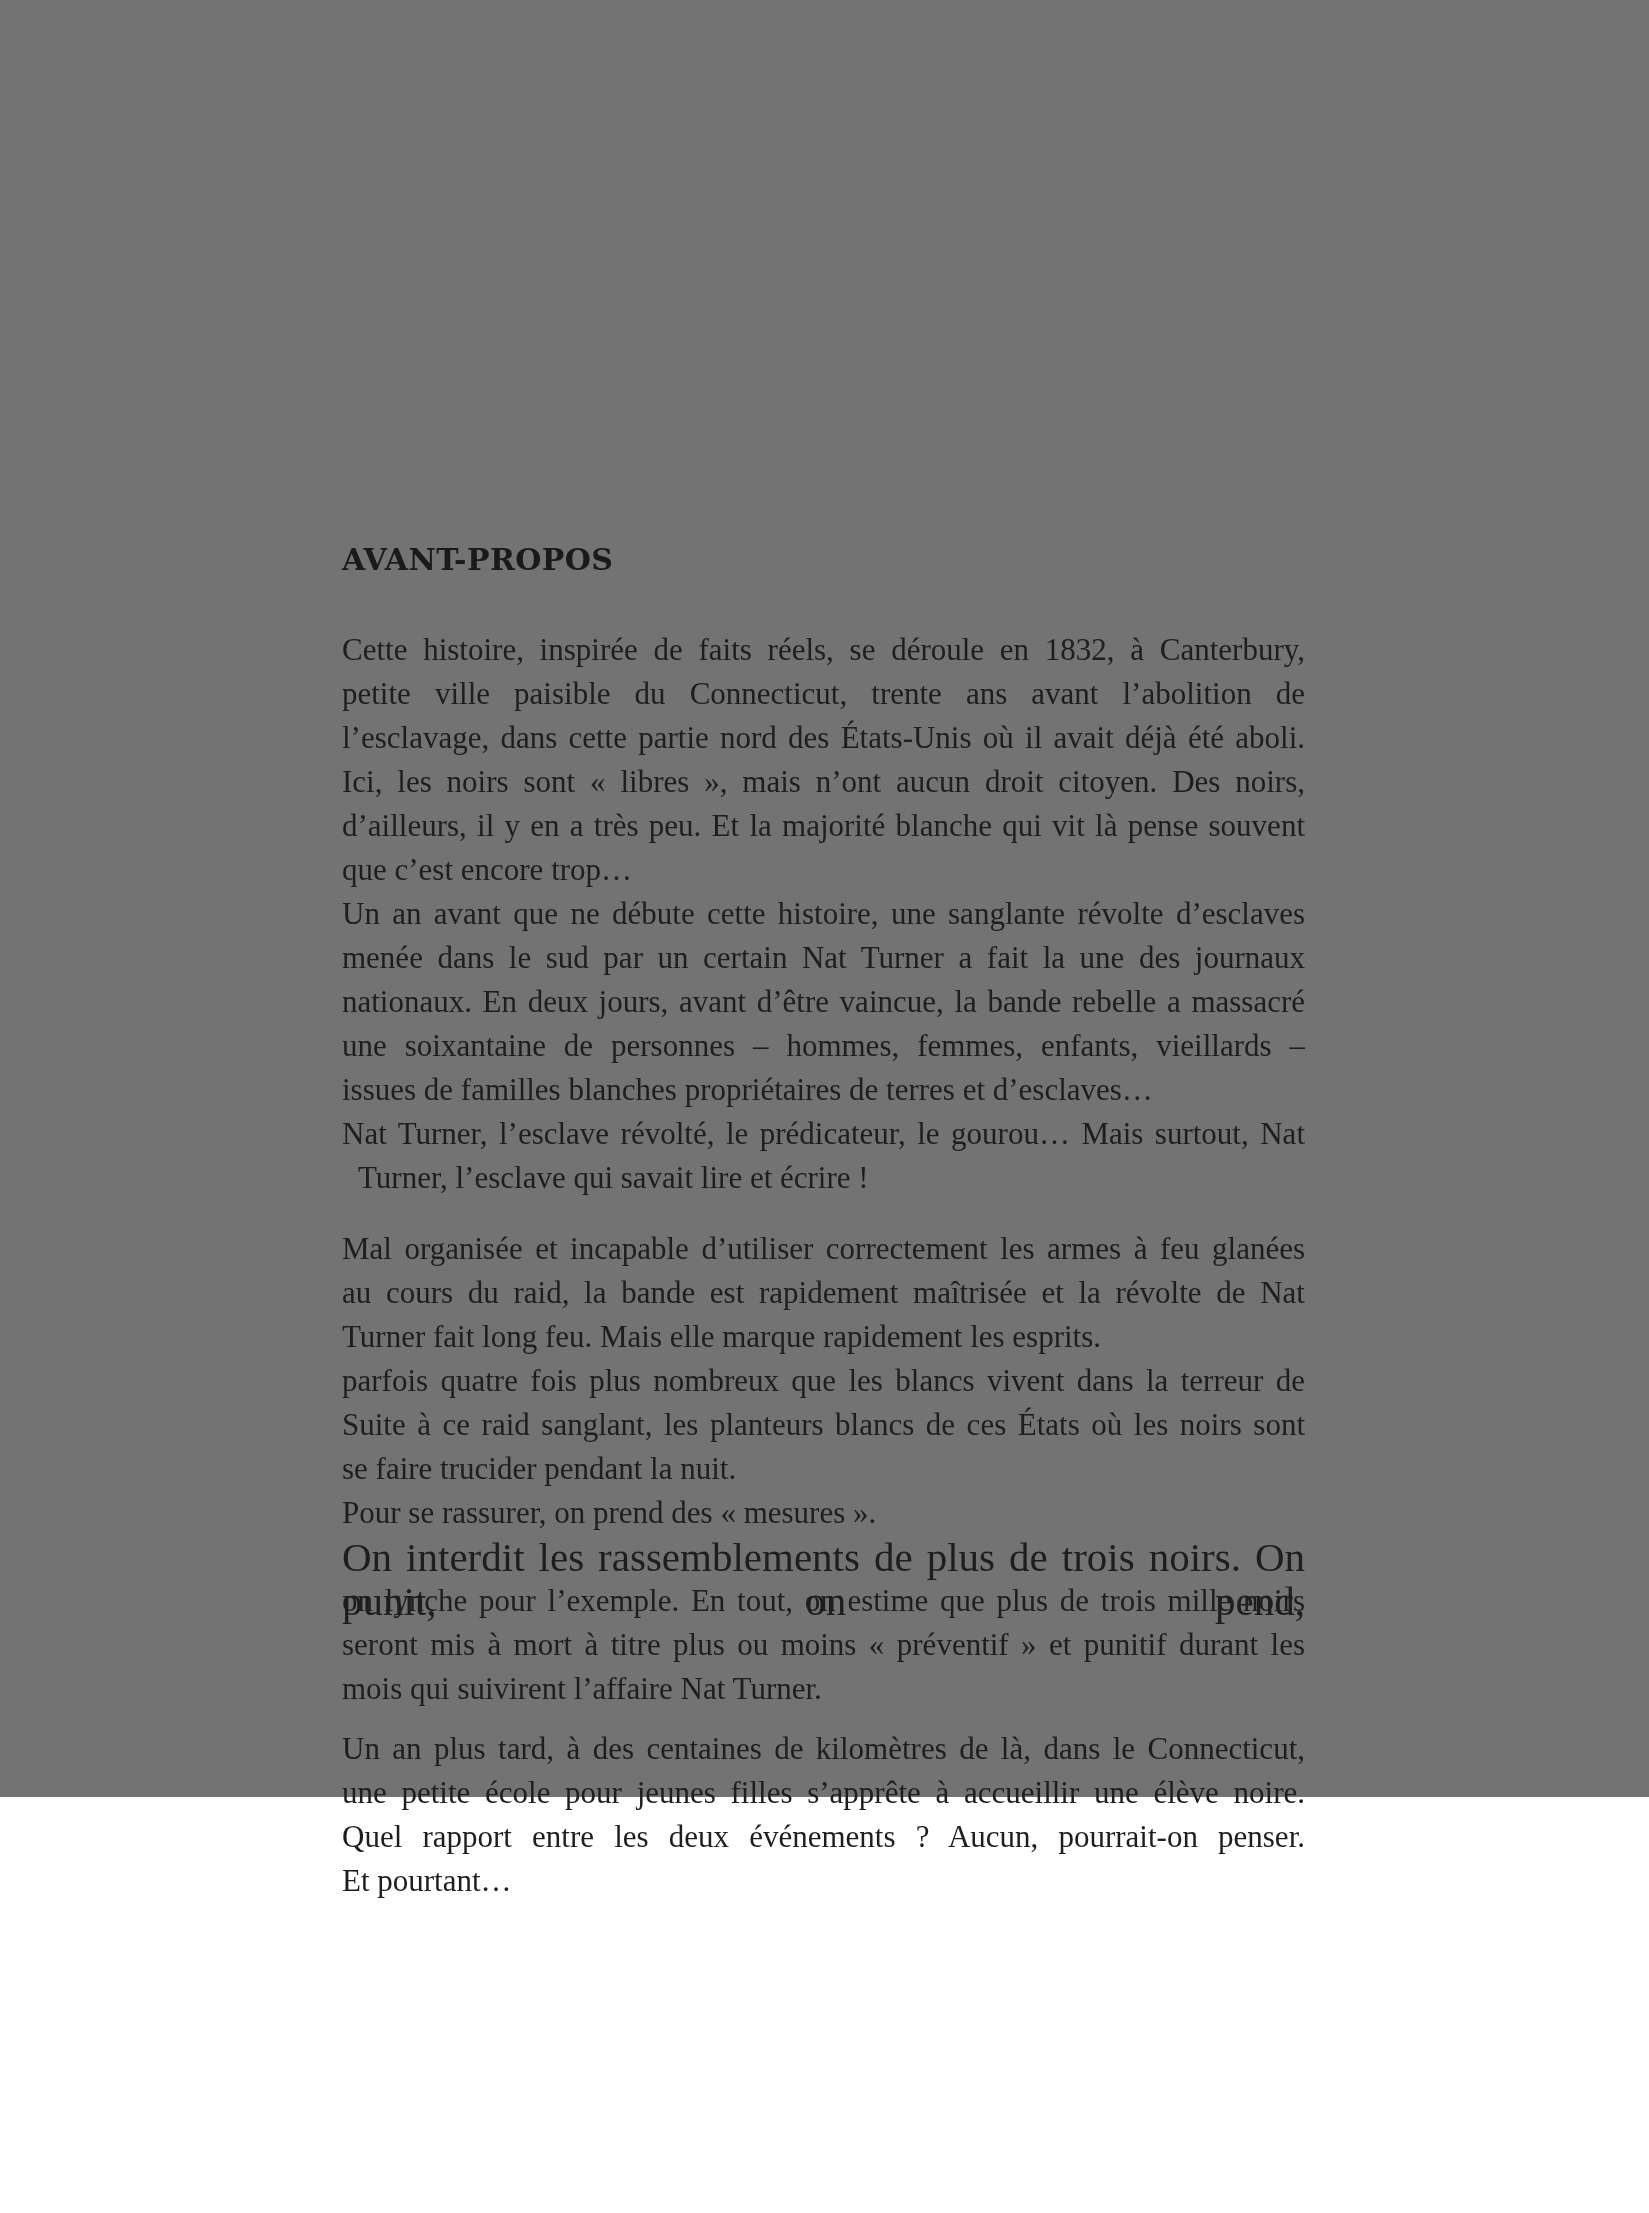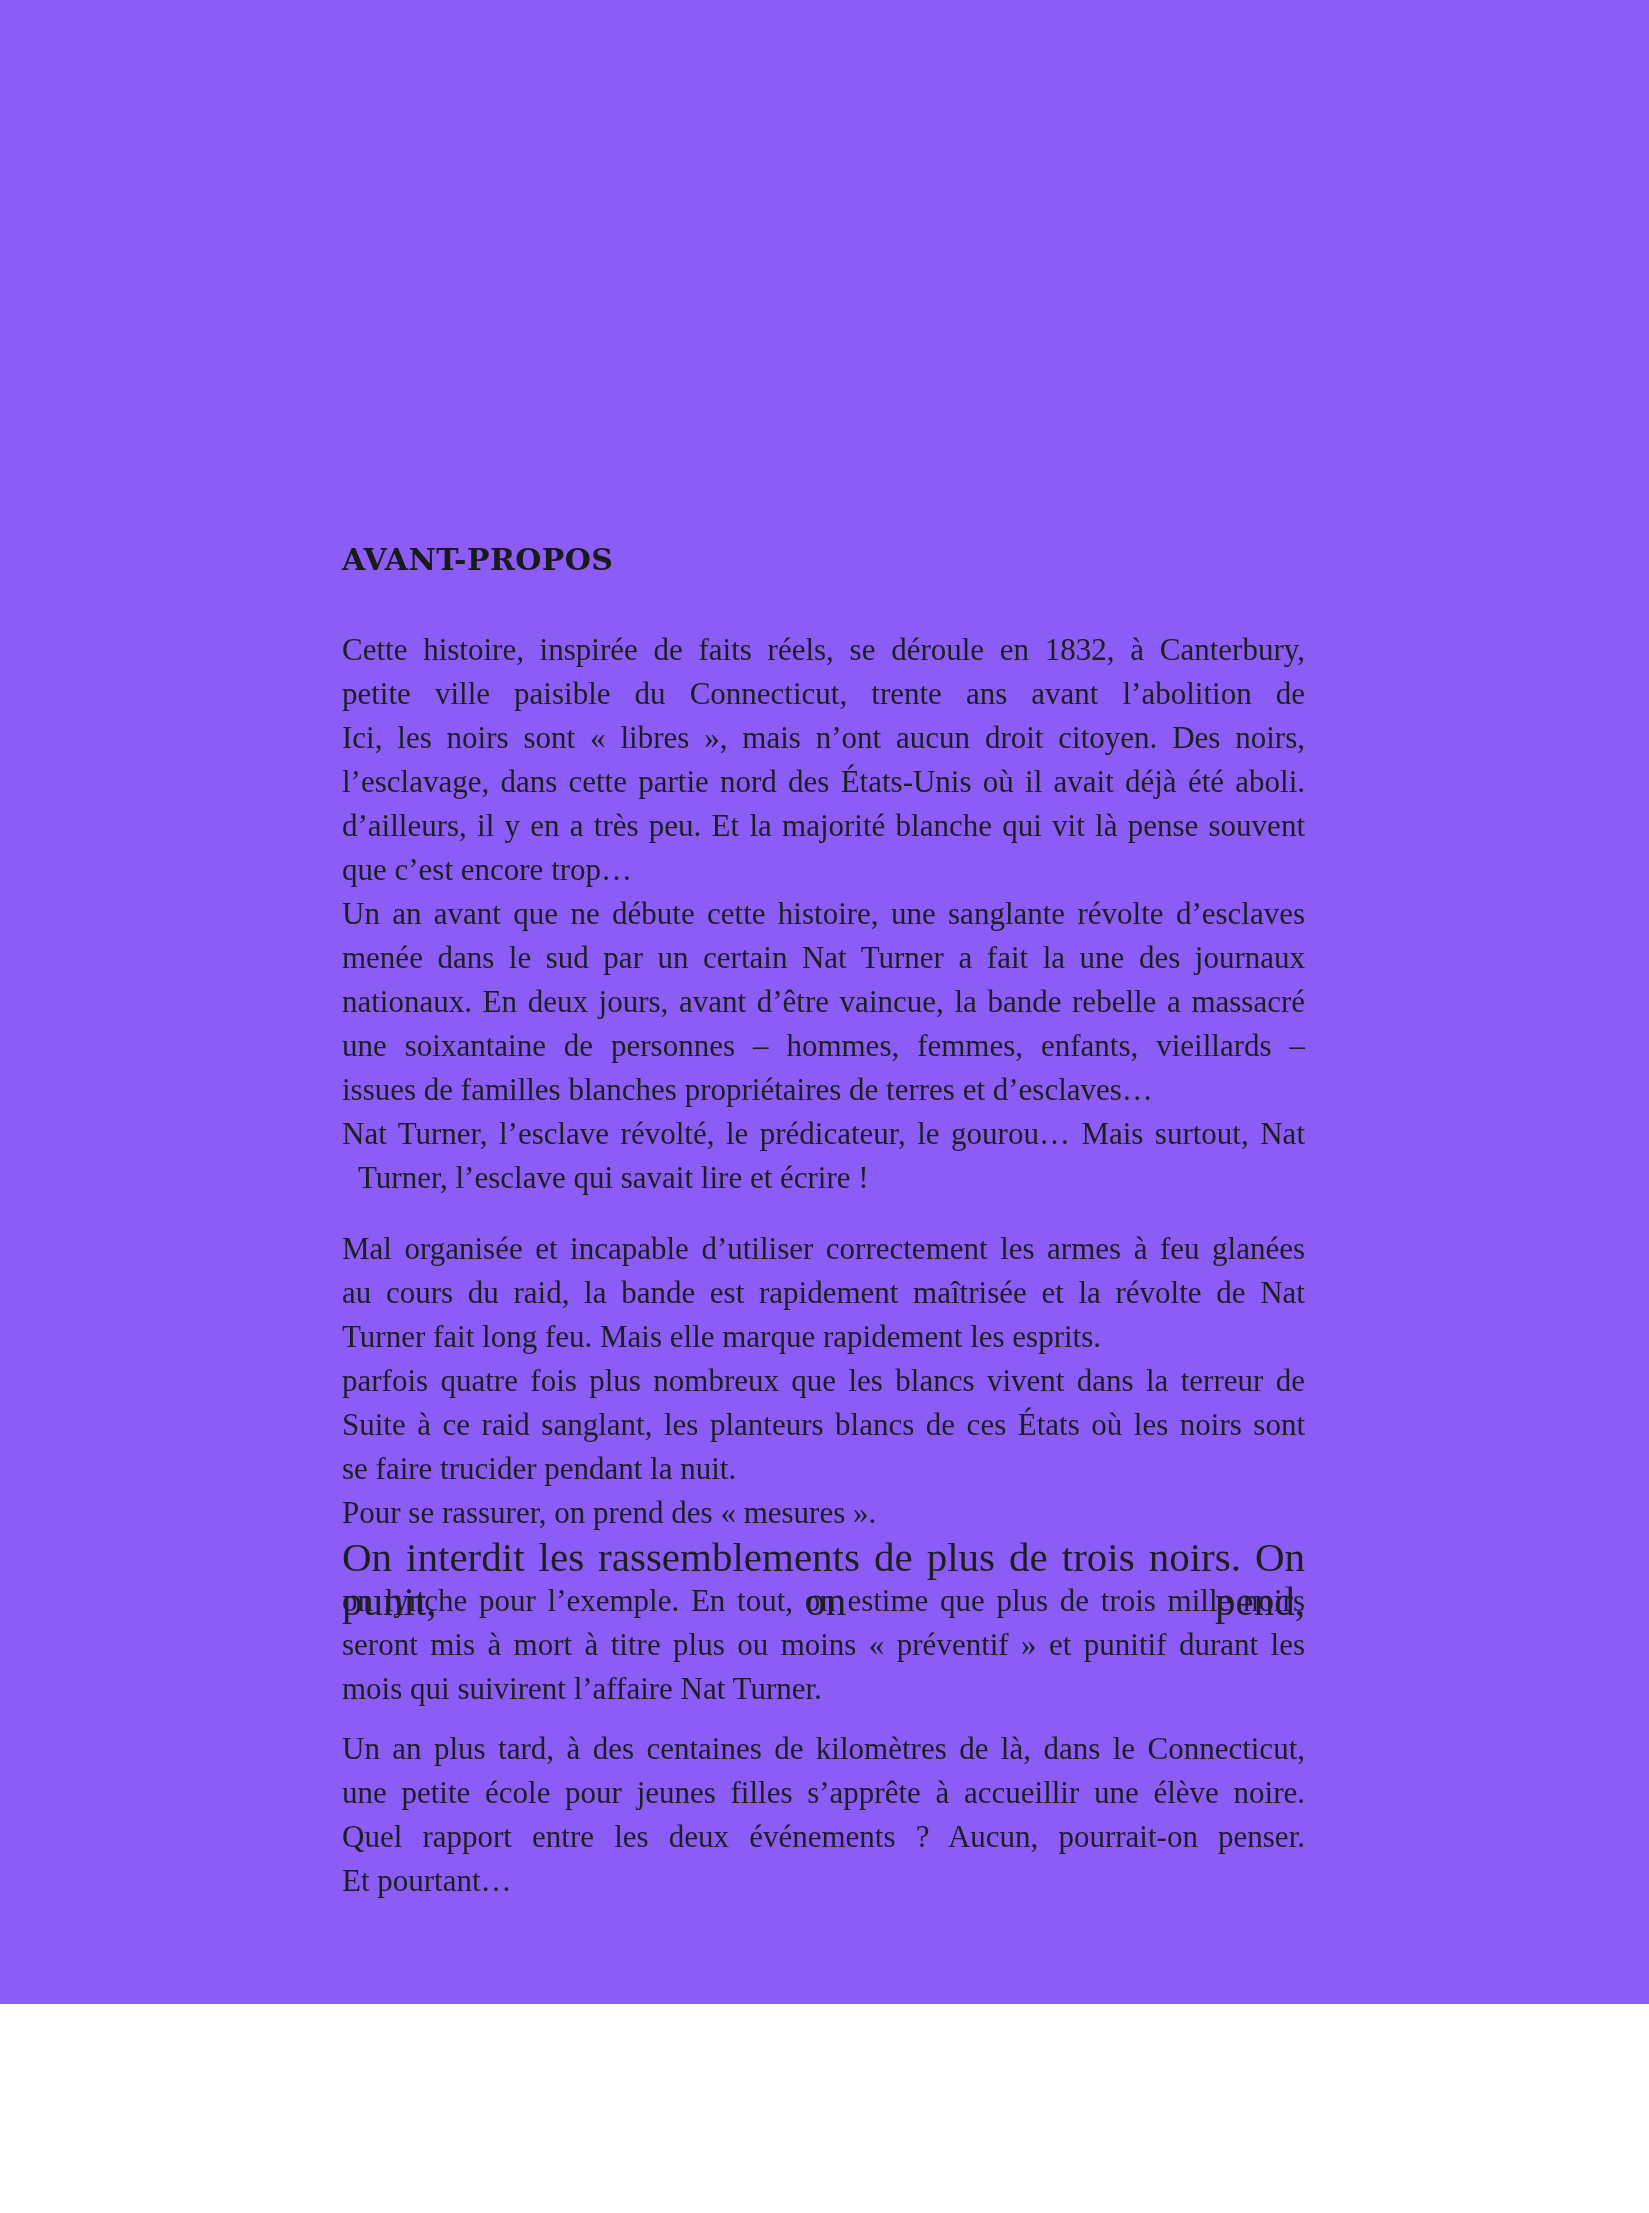--- a/index.html
+++ b/index.html
@@ -1,17 +1,17 @@
 <!DOCTYPE html>
 <html style="font-size:14px"><head>
 <meta charset="utf-8">
 <style>
   html, body { margin: 0; padding: 0; background: #ffffff; }
   body { width: 1650px; height: 2214px; position: relative; overflow: hidden; }
-  .page { position: absolute; left: 0; top: 0; width: 1650px; height: 2004px; background: #8b5cf6; }
+  .page { position: absolute; left: 0; top: 0; width: 1650px; height: 1797px; background: #737373; }
   .heading {
     position: absolute; left: 342px; top: 541px;
     font-family: "DejaVu Serif", "Liberation Serif", serif;
     font-weight: bold; font-size: 30px; letter-spacing: 0.4px;
     color: #1a1a1a; margin: 0; line-height: 38px;
   }
   .body-text {
     position: absolute; left: 342px; top: 628px; width: 963px;
     font-family: "Liberation Serif", "DejaVu Serif", serif;
     font-size: 31px; line-height: 44px; color: #1e1e1e;
@@ -24,22 +24,22 @@
 </style>
 </head>
 <body>
 
 <div class="page">
   <h1 class="heading">AVANT-PROPOS</h1>
   <div class="body-text" id="body-text">
       <div>
         <span class="line" style="white-space: normal; font-size: 31px;">Cette histoire, inspirée de faits réels, se déroule en 1832, à Canterbury,</span>
         <span class="line" style="white-space: normal; font-size: 31px;">petite ville paisible du Connecticut, trente ans avant l’abolition de</span>
+        <span class="line" style="white-space: normal; font-size: 31px;">l’esclavage, dans cette partie nord des États-Unis où il avait déjà été aboli.</span>
         <span class="line" style="white-space: normal; font-size: 31px;">Ici, les noirs sont « libres », mais n’ont aucun droit citoyen. Des noirs,</span>
-        <span class="line" style="white-space: normal; font-size: 31px;">l’esclavage, dans cette partie nord des États-Unis où il avait déjà été aboli.</span>
         <span class="line" style="white-space: normal; font-size: 31px;">d’ailleurs, il y en a très peu. Et la majorité blanche qui vit là pense souvent</span>
         <span class="line end" style="white-space: normal; font-size: 31px;">que c’est encore trop…</span>
       </div>
       <div>
         <span class="line" style="white-space: normal; font-size: 31px;">Un an avant que ne débute cette histoire, une sanglante révolte d’esclaves</span>
         <span class="line" style="white-space: normal; font-size: 31px;">menée dans le sud par un certain Nat Turner a fait la une des journaux</span>
         <span class="line" style="white-space: normal; font-size: 31px;">nationaux. En deux jours, avant d’être vaincue, la bande rebelle a massacré</span>
         <span class="line" style="white-space: normal; font-size: 31px;">une soixantaine de personnes – hommes, femmes, enfants, vieillards –</span>
         <span class="line end" style="white-space: normal; font-size: 31px;">issues de familles blanches propriétaires de terres et d’esclaves…</span>
       </div>

